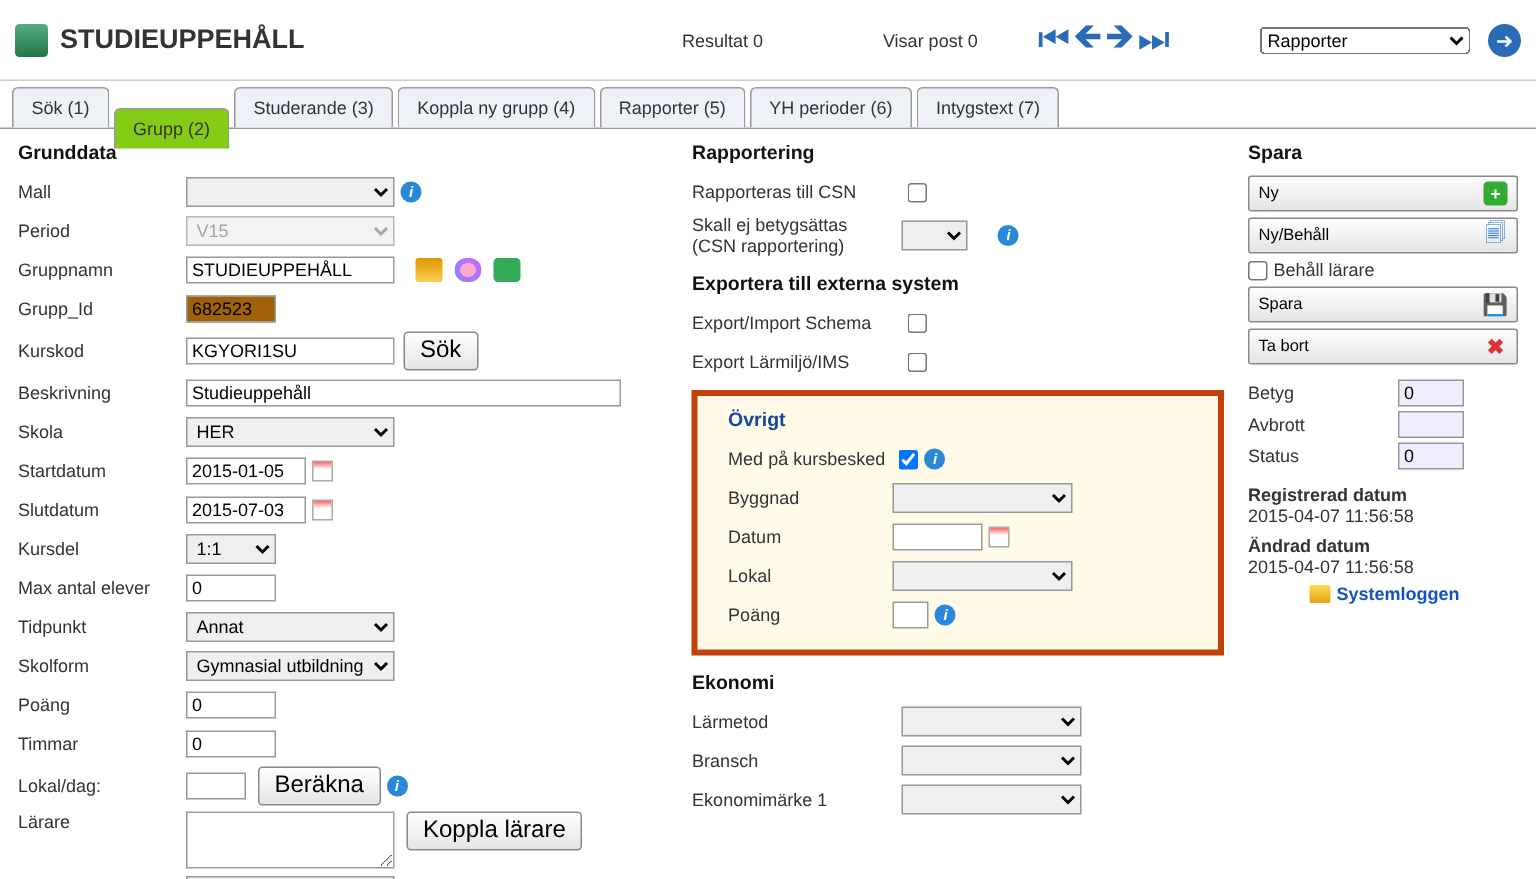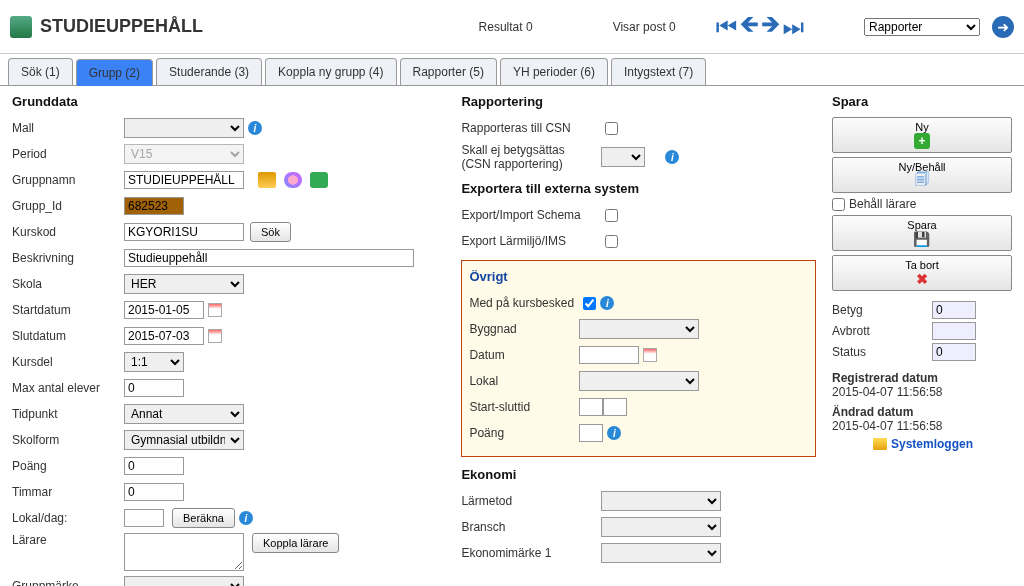--- a/index.html
+++ b/index.html
@@ -5,65 +5,65 @@
 * { box-sizing: border-box; margin: 0; padding: 0; }
 body { font-family: Arial, sans-serif; font-size: 12px; color: #333; background: #fff; width: 1024px; }
 
 .header { display: flex; align-items: center; padding: 6px 10px; border-bottom: 1px solid #ccc; }
 .header .logo { width: 22px; height: 22px; background: linear-gradient(#5a8,#274); border-radius: 3px; margin-right: 8px; }
 .header h1 { font-size: 18px; font-weight: bold; color: #333; flex: 0 0 auto; }
 .header .spacer { flex: 1; }
 .header .info { margin: 0 40px; font-size: 12px; color: #333; }
 .header .nav-arrows { display: flex; gap: 2px; align-items: center; margin-right: 60px; }
 .arrow { font-size: 24px; color: #2a6bb8; cursor: pointer; user-select: none; }
-.header select { width: 116px; font-size: 12px; }
+.header select { width: 140px; font-size: 12px; }
 .header .go { width: 22px; height: 22px; background: #2a6bb8; border-radius: 50%; margin-left: 12px; display: flex; align-items: center; justify-content: center; color: #fff; font-size: 14px; cursor: pointer; }
 
 .tabs { display: flex; border-bottom: 1px solid #999; padding: 0 8px; margin-top: 4px; }
 .tab { padding: 6px 12px; border: 1px solid #999; border-bottom: none; background: #eef2f6; border-radius: 4px 4px 0 0; margin-right: 3px; cursor: pointer; font-size: 12px; }
-.tab.active { background: #3b82f6; position: relative; top: 1px; }
+.tab.active { background: #84cc16; position: relative; top: 14px; }
 
 .main { display: flex; padding: 8px 12px; gap: 16px; }
 .col1 { flex: 1.1; }
 .col2 { flex: 0.9; }
 .col3 { width: 180px; }
 
 .section-title { font-size: 13px; font-weight: bold; color: #111; margin-bottom: 8px; }
 
 .row { display: flex; align-items: center; margin-bottom: 4px; min-height: 22px; }
 .row label { width: 112px; font-size: 12px; color: #333; }
 .row label.w2 { width: 140px; }
 .row input[type=text] { font-size: 12px; padding: 1px 3px; border: 1px solid #999; background: #fff; height: 18px; }
 .row input[readonly] { background: #a16207; }
 .row select { font-size: 12px; padding: 0 2px; border: 1px solid #999; height: 20px; }
 .row textarea { border: 1px solid #999; font-size: 12px; }
 
-.w150 { width: 120px; }
+.w150 { width: 139px; }
 .w120 { width: 120px; }
 .w80 { width: 80px; }
 .w60 { width: 60px; }
 .w40 { width: 40px; }
 .w300 { width: 290px; }
 .w44 { width: 44px; }
 .w24 { width: 24px; }
 
-.btn { font-size: 11px; padding: 3px 10px; border: 1px solid #888; background: linear-gradient(#fff,#e5e5e5); border-radius: 3px; cursor: pointer; text-align: right; }
-.btn-wide { width: 72px; padding: 3px 6px; flex-direction: column; }
+.btn { font-size: 16px; padding: 3px 10px; border: 1px solid #888; background: linear-gradient(#fff,#e5e5e5); border-radius: 3px; cursor: pointer; text-align: right; }
+.btn-wide { width: 72px; padding: 3px 6px; }
 
 .icon { display: inline-flex; width: 16px; height: 16px; align-items: center; justify-content: center; margin-left: 4px; font-size: 13px; }
 .info-icon { color: #fff; background: #2a88d8; border-radius: 50%; font-style: italic; font-weight: bold; font-size: 10px; width: 14px; height: 14px; }
 .cal-icon { background: linear-gradient(#f66,#fff 40%,#fff); border: 1px solid #aaa; width: 14px; height: 14px; }
 
 .ext-icons { display: inline-flex; gap: 8px; margin-left: 14px; }
 .ei { width: 18px; height: 16px; border-radius: 2px; }
 .ei1 { background: linear-gradient(#d90,#fc5); }
 .ei2 { background: radial-gradient(#fac 40%, transparent 42%), linear-gradient(45deg,#88f,#c6f); border-radius: 8px; }
 .ei3 { background: #3a5; border-radius: 3px; }
 
-.box-ovrigt { border: 1px solid #c2410c; background: #fffbe8; padding: 8px 7px; margin-top: 8px; }
+.box-ovrigt { border: 4px solid #c2410c; background: #fffbe8; padding: 8px 20px; margin-top: 8px; }
 .box-ovrigt .section-title { color: #1446a0; }
 .box-ovrigt .row label { width: 110px; }
 
 .col3 .panel { margin-bottom: 10px; }
 .col3 .save-row { display: flex; align-items: center; margin-bottom: 4px; }
 .col3 .save-btn { flex: 1; text-align: left; font-size: 11px; padding: 3px 6px; border: 1px solid #888; background: linear-gradient(#fdfdfd,#e5e5e5); border-radius: 2px; cursor: pointer; display: flex; justify-content: space-between; align-items: center; }
 .si { width: 16px; height: 16px; display: inline-flex; align-items: center; justify-content: center; font-size: 14px; }
 .plus { color: #fff; background: #3a3; border-radius: 3px; font-weight: bold; font-size: 12px; }
 .copy { color: #27d; }
 .disk { color: #15a; }
@@ -240,25 +240,20 @@
       <div class="row">
         <label>Datum</label>
         <input type="text" class="w60" style="">
         <span class="icon cal-icon"></span>
       </div>
       <div class="row">
         <label>Lokal</label>
         <select class="w120"><option></option></select>
       </div>
       <div class="row">
-        <label>Start-sluttid</label>
-        <input type="text" class="w24" style="">
-        <input type="text" class="w24" style="">
-      </div>
-      <div class="row">
         <label>Poäng</label>
         <input type="text" class="w24" style="">
         <span class="icon info-icon">i</span>
       </div>
     </div>
 
     <div class="section-title" style="margin-top:10px">Ekonomi</div>
     <div class="row">
       <label class="w2">Lärmetod</label>
       <select class="w120"><option></option></select>

